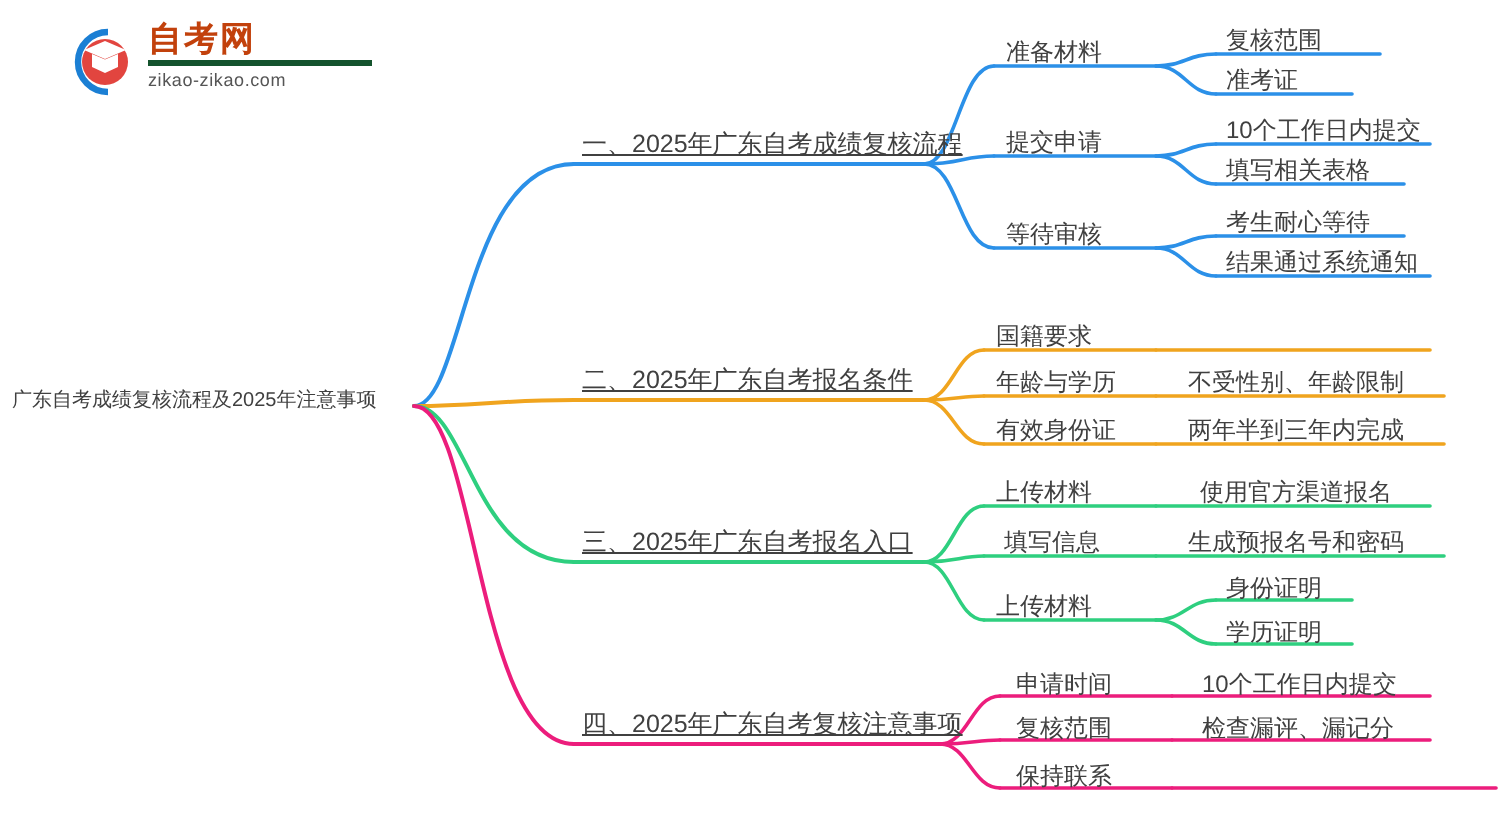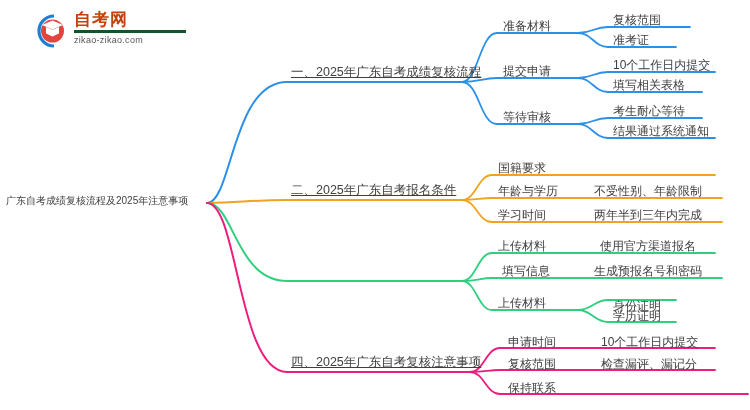--- a/index.html
+++ b/index.html
@@ -193,30 +193,31 @@
   <div class="node node-l3" style="left:613px; top:14px">复核范围</div>
   <div class="node node-l3" style="left:613px; top:34px">准考证</div>
   <div class="node node-l3" style="left:613px; top:59px">10个工作日内提交</div>
   <div class="node node-l3" style="left:613px; top:79px">填写相关表格</div>
   <div class="node node-l3" style="left:613px; top:105px">考生耐心等待</div>
   <div class="node node-l3" style="left:613px; top:125px">结果通过系统通知</div>
 
   <div class="node node-l1" style="top:184px">二、2025年广东自考报名条件</div>
   <div class="node node-l2" style="left:498px; top:162px">国籍要求</div>
   <div class="node node-l2" style="left:498px; top:185px">年龄与学历</div>
-  <div class="node node-l2" style="left:498px; top:209px">学习时间</div>
+  <div class="node node-l2" style="left:498px; top:209px">有效身份证</div>
   <div class="node node-l3" style="left:594px; top:185px">不受性别、年龄限制</div>
   <div class="node node-l3" style="left:594px; top:209px">两年半到三年内完成</div>
 
+  <div class="node node-l1" style="top:265px">三、2025年广东自考报名入口</div>
   <div class="node node-l2" style="left:498px; top:240px">上传材料</div>
   <div class="node node-l2" style="left:502px; top:265px">填写信息</div>
   <div class="node node-l2" style="left:498px; top:297px">上传材料</div>
   <div class="node node-l3" style="left:600px; top:240px">使用官方渠道报名</div>
   <div class="node node-l3" style="left:594px; top:265px">生成预报名号和密码</div>
-  <div class="node node-l3" style="left:613px; top:300px">身份证明</div>
+  <div class="node node-l3" style="left:613px; top:288px">身份证明</div>
   <div class="node node-l3" style="left:613px; top:310px">学历证明</div>
 
   <div class="node node-l1" style="top:356px">四、2025年广东自考复核注意事项</div>
   <div class="node node-l2" style="left:508px; top:336px">申请时间</div>
   <div class="node node-l2" style="left:508px; top:358px">复核范围</div>
   <div class="node node-l2" style="left:508px; top:382px">保持联系</div>
   <div class="node node-l3" style="left:601px; top:336px">10个工作日内提交</div>
   <div class="node node-l3" style="left:601px; top:358px">检查漏评、漏记分</div>
 
 </div>

